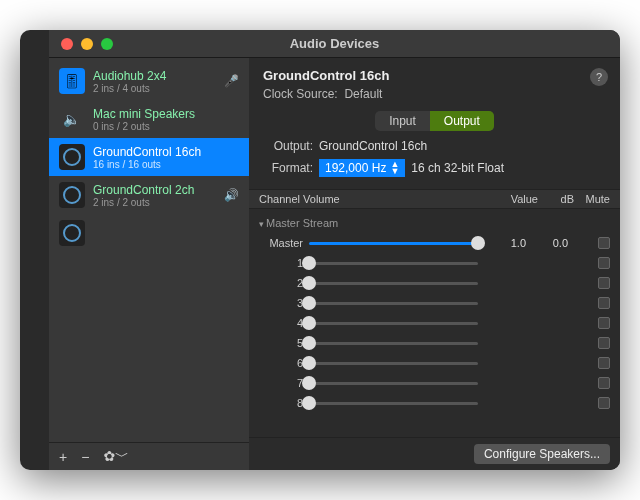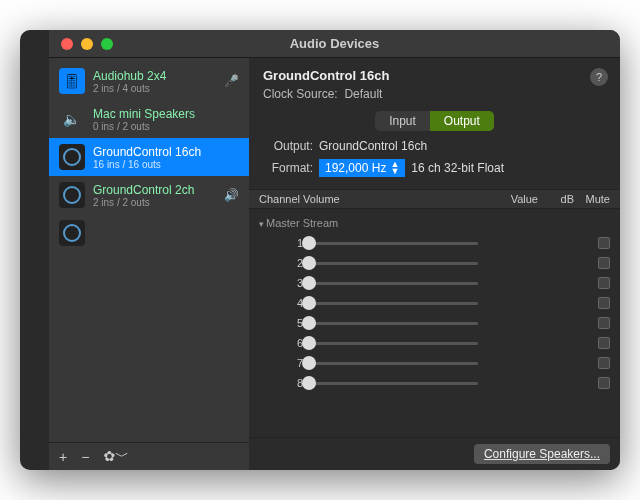--- a/index.html
+++ b/index.html
@@ -51,21 +51,21 @@
 .chlabel { width: 44px; text-align: right; color: #ccc; font-size: 11px; }
 .slider { flex: 1; height: 3px; background: #555; border-radius: 2px; position: relative; }
 .slider.master { background: linear-gradient(to right, #0a84ff 0%, #0a84ff 100%); }
 .thumb { position: absolute; top: 50%; transform: translate(-50%, -50%); width: 14px; height: 14px; background: #ddd; border-radius: 50%; }
 .slider .thumb.zero { left: 0%; }
 .slider.master .thumb { left: 100%; }
 .cv { width: 42px; text-align: right; font-size: 11px; }
 .cd { width: 36px; text-align: right; font-size: 11px; }
 .cm { width: 36px; display: flex; justify-content: flex-end; }
 .mutebox { width: 12px; height: 12px; background: #444; border: 1px solid #666; border-radius: 2px; }
-.footer { padding: 6px 10px; display: flex; justify-content: flex-end; border-top: 1px solid #222; text-decoration: underline; }
+.footer { padding: 6px 10px; display: flex; justify-content: flex-end; border-top: 1px solid #222; }
 .btn { background: #555; color: #eee; border-radius: 4px; padding: 3px 10px; font-size: 12px; }
 </style>
 </head>
 <body>
 
 <div class="window">
   <div class="titlebar">
     <div class="traffic">
       <div class="dot red"></div>
       <div class="dot yellow"></div>
@@ -167,20 +167,31 @@
       <div class="table-head">
         <div class="th-name">Channel Volume</div>
         <div class="th-val">Value</div>
         <div class="th-db">dB</div>
         <div class="th-mute">Mute</div>
       </div>
 
       <div class="streambox">
         <div class="stream-title">Master Stream</div>
 
+        <div class="chrow">
+          <div class="chlabel">Master</div>
+          <div class="slider master">
+              <div class="thumb"></div>
+            </div>
+          <div class="cv">1.0</div>
+          <div class="cd">0.0</div>
+          <div class="cm">
+              <div class="mutebox"></div>
+            </div>
+        </div>
 
         <div class="chrow">
           <div class="chlabel">1</div>
           <div class="slider">
               <div class="thumb zero"></div>
             </div>
           <div class="cv"></div>
             <div class="cd"></div>
           <div class="cm">
               <div class="mutebox"></div>

